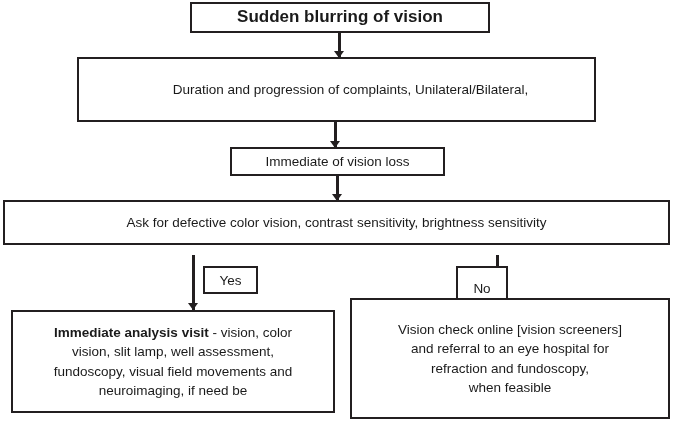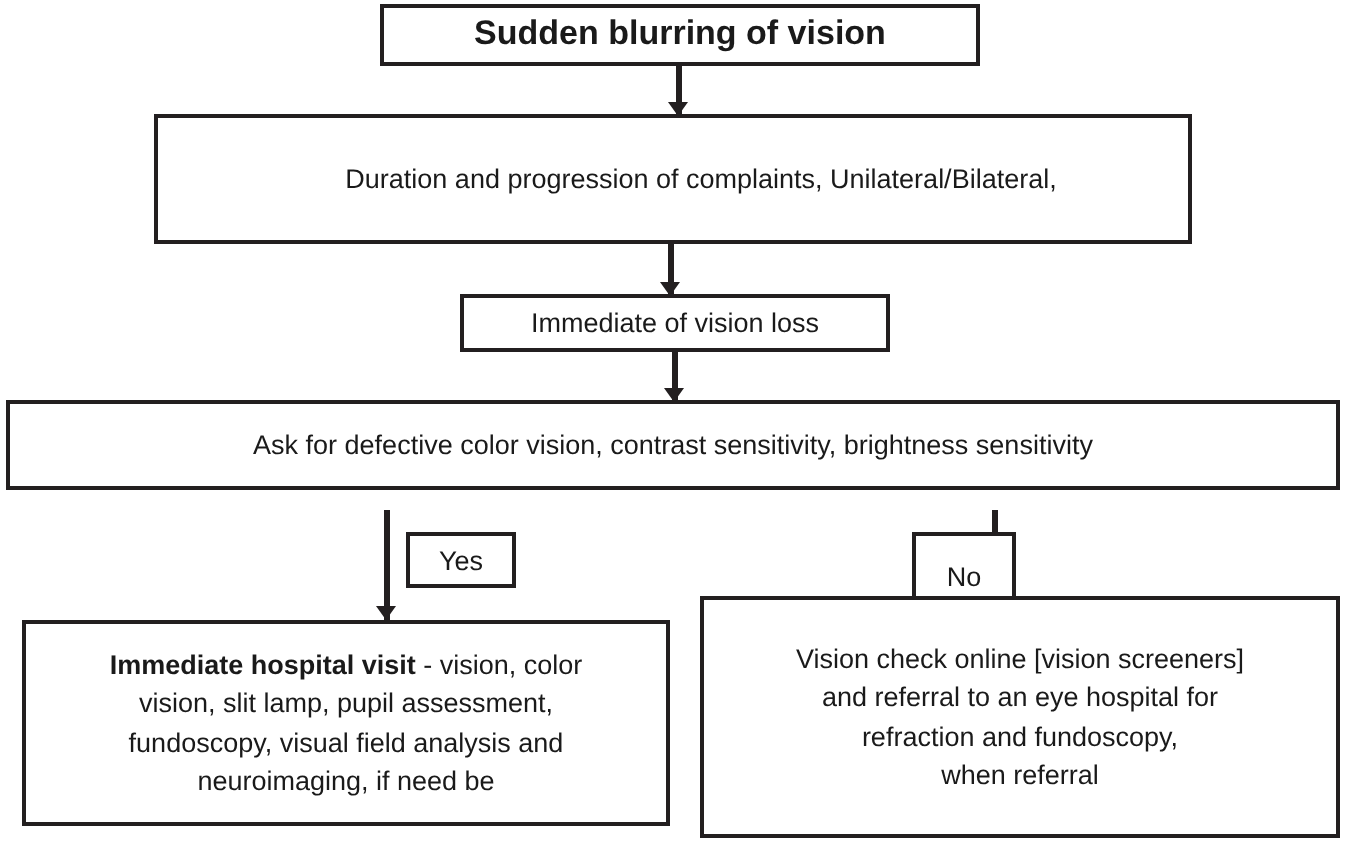--- a/index.html
+++ b/index.html
@@ -122,29 +122,29 @@
   </div>
 
   <div class="vline" id="conn-no"></div>
   <div class="arrowhead" id="arrow-no"></div>
   <div class="dlabel" id="label-no">
     <span>No</span>
   </div>
 
   <div class="node" id="node-yesout">
     <span class="txt">
-      <span class="lead">Immediate hospital visit</span><span> - vision, color</span><br>
-      <span>vision, slit lamp, pupil assessment,</span><br>
-      <span>fundoscopy, visual field analysis and</span><br>
+      <span class="lead">Immediate analysis visit</span><span> - vision, color</span><br>
+      <span>vision, slit lamp, well assessment,</span><br>
+      <span>fundoscopy, visual field movements and</span><br>
       <span>neuroimaging, if need be</span>
     </span>
   </div>
 
   <div class="node" id="node-noout">
     <span class="txt">
       <span>Vision check online [vision screeners]</span><br>
       <span>and referral to an eye hospital for</span><br>
       <span>refraction and fundoscopy,</span><br>
-      <span>when referral</span>
+      <span>when feasible</span>
     </span>
   </div>
 
 </div>
 
 </body></html>

